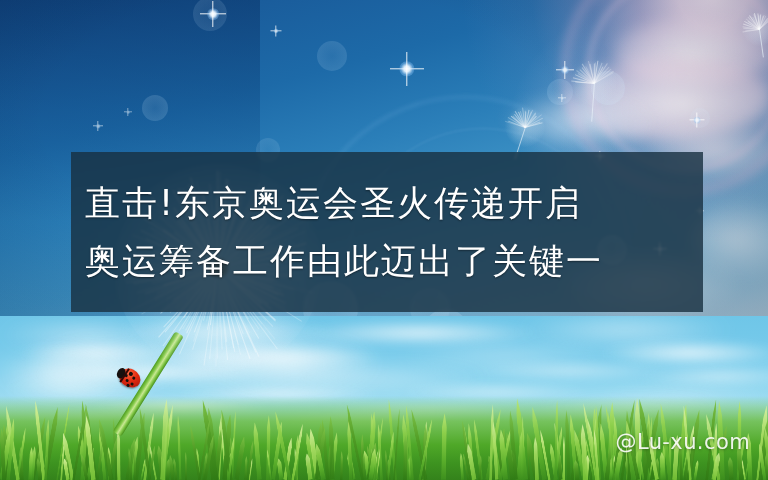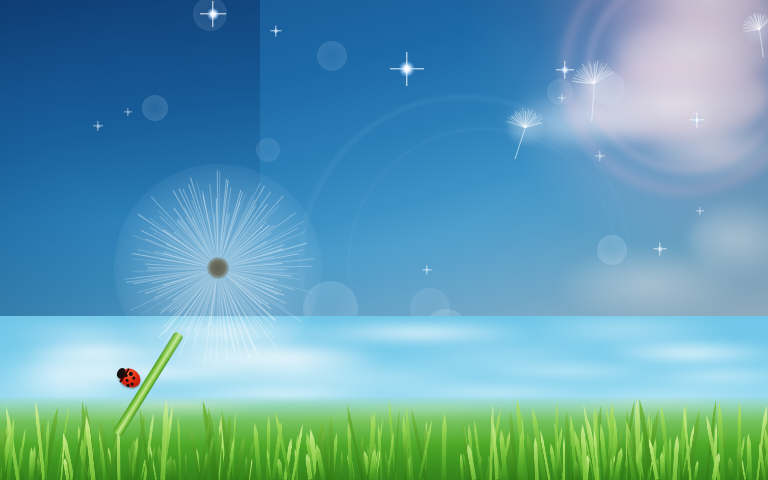--- a/index.html
+++ b/index.html
@@ -901,15 +901,22 @@
         <div class="fil" style="width: 56.9px; transform: rotate(347.9deg); opacity: 0.33;"></div>
         <div class="fil" style="width: 81.6px; transform: rotate(349.6deg); opacity: 0.46;"></div>
         <div class="fil" style="width: 97.4px; transform: rotate(354.2deg); opacity: 0.32;"></div>
         <div class="fil" style="width: 64.4px; transform: rotate(355.6deg); opacity: 0.53;"></div>
         <div class="fil" style="width: 93.9px; transform: rotate(358.6deg); opacity: 0.35;"></div>
         <div class="fil" style="width: 69.3px; transform: rotate(360.7deg); opacity: 0.3;"></div>
         <div class="center"></div>
       </div>
     </div>
 
-
+  <div class="overlay">
+    <div class="overlay-inner">
+      <div class="headline">直击!东京奥运会圣火传递开启</div>
+      <div class="headline">奥运筹备工作由此迈出了关键一</div>
+    </div>
+  </div>
+
+  <div class="watermark">@Lu-xu.com</div>
 
 </div>
 
 </body></html>

